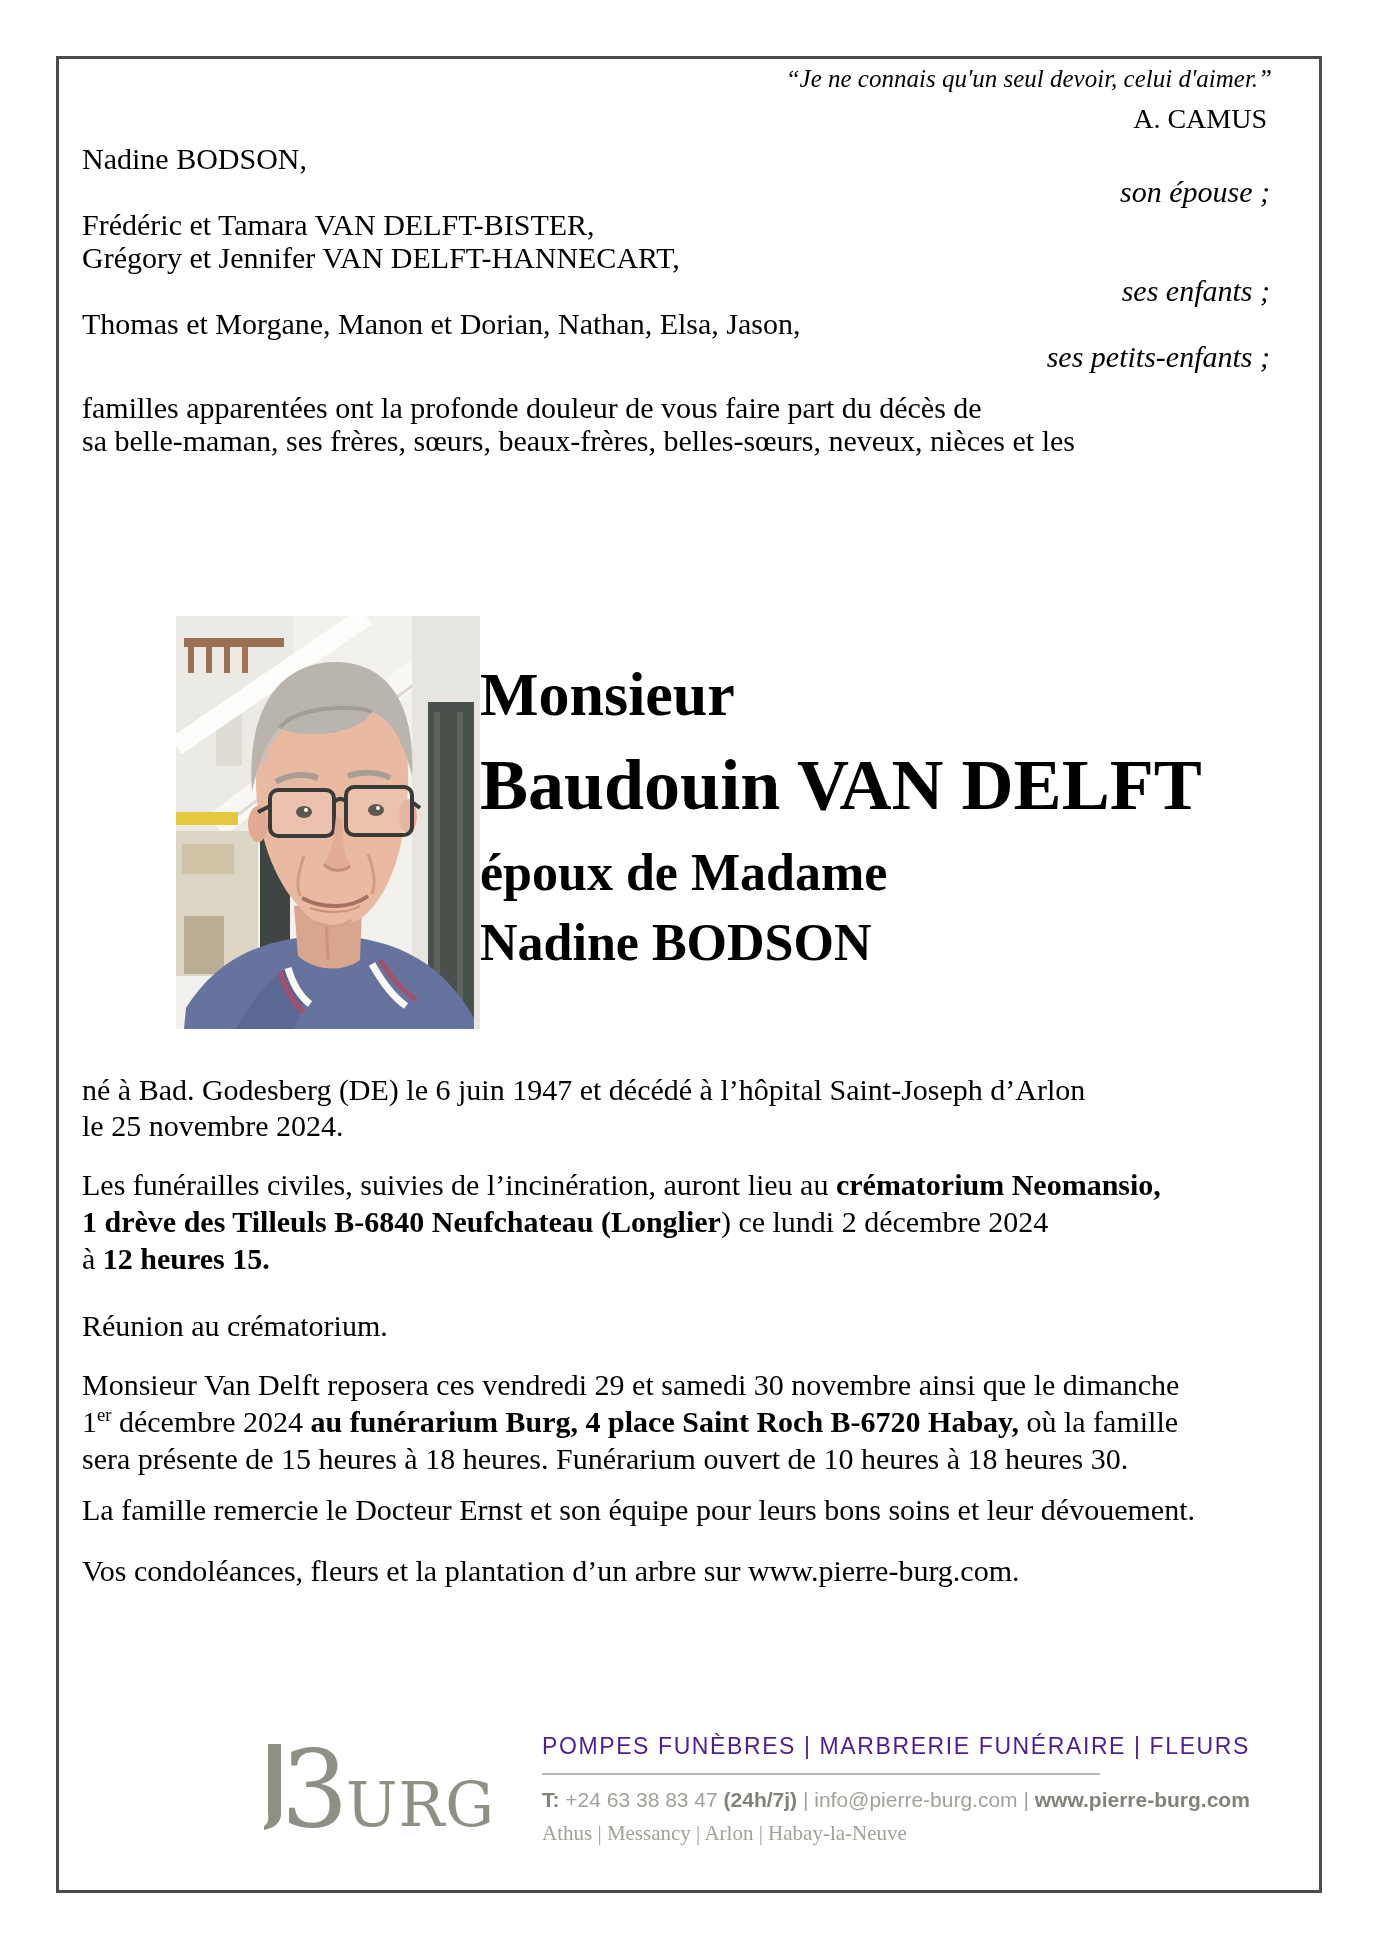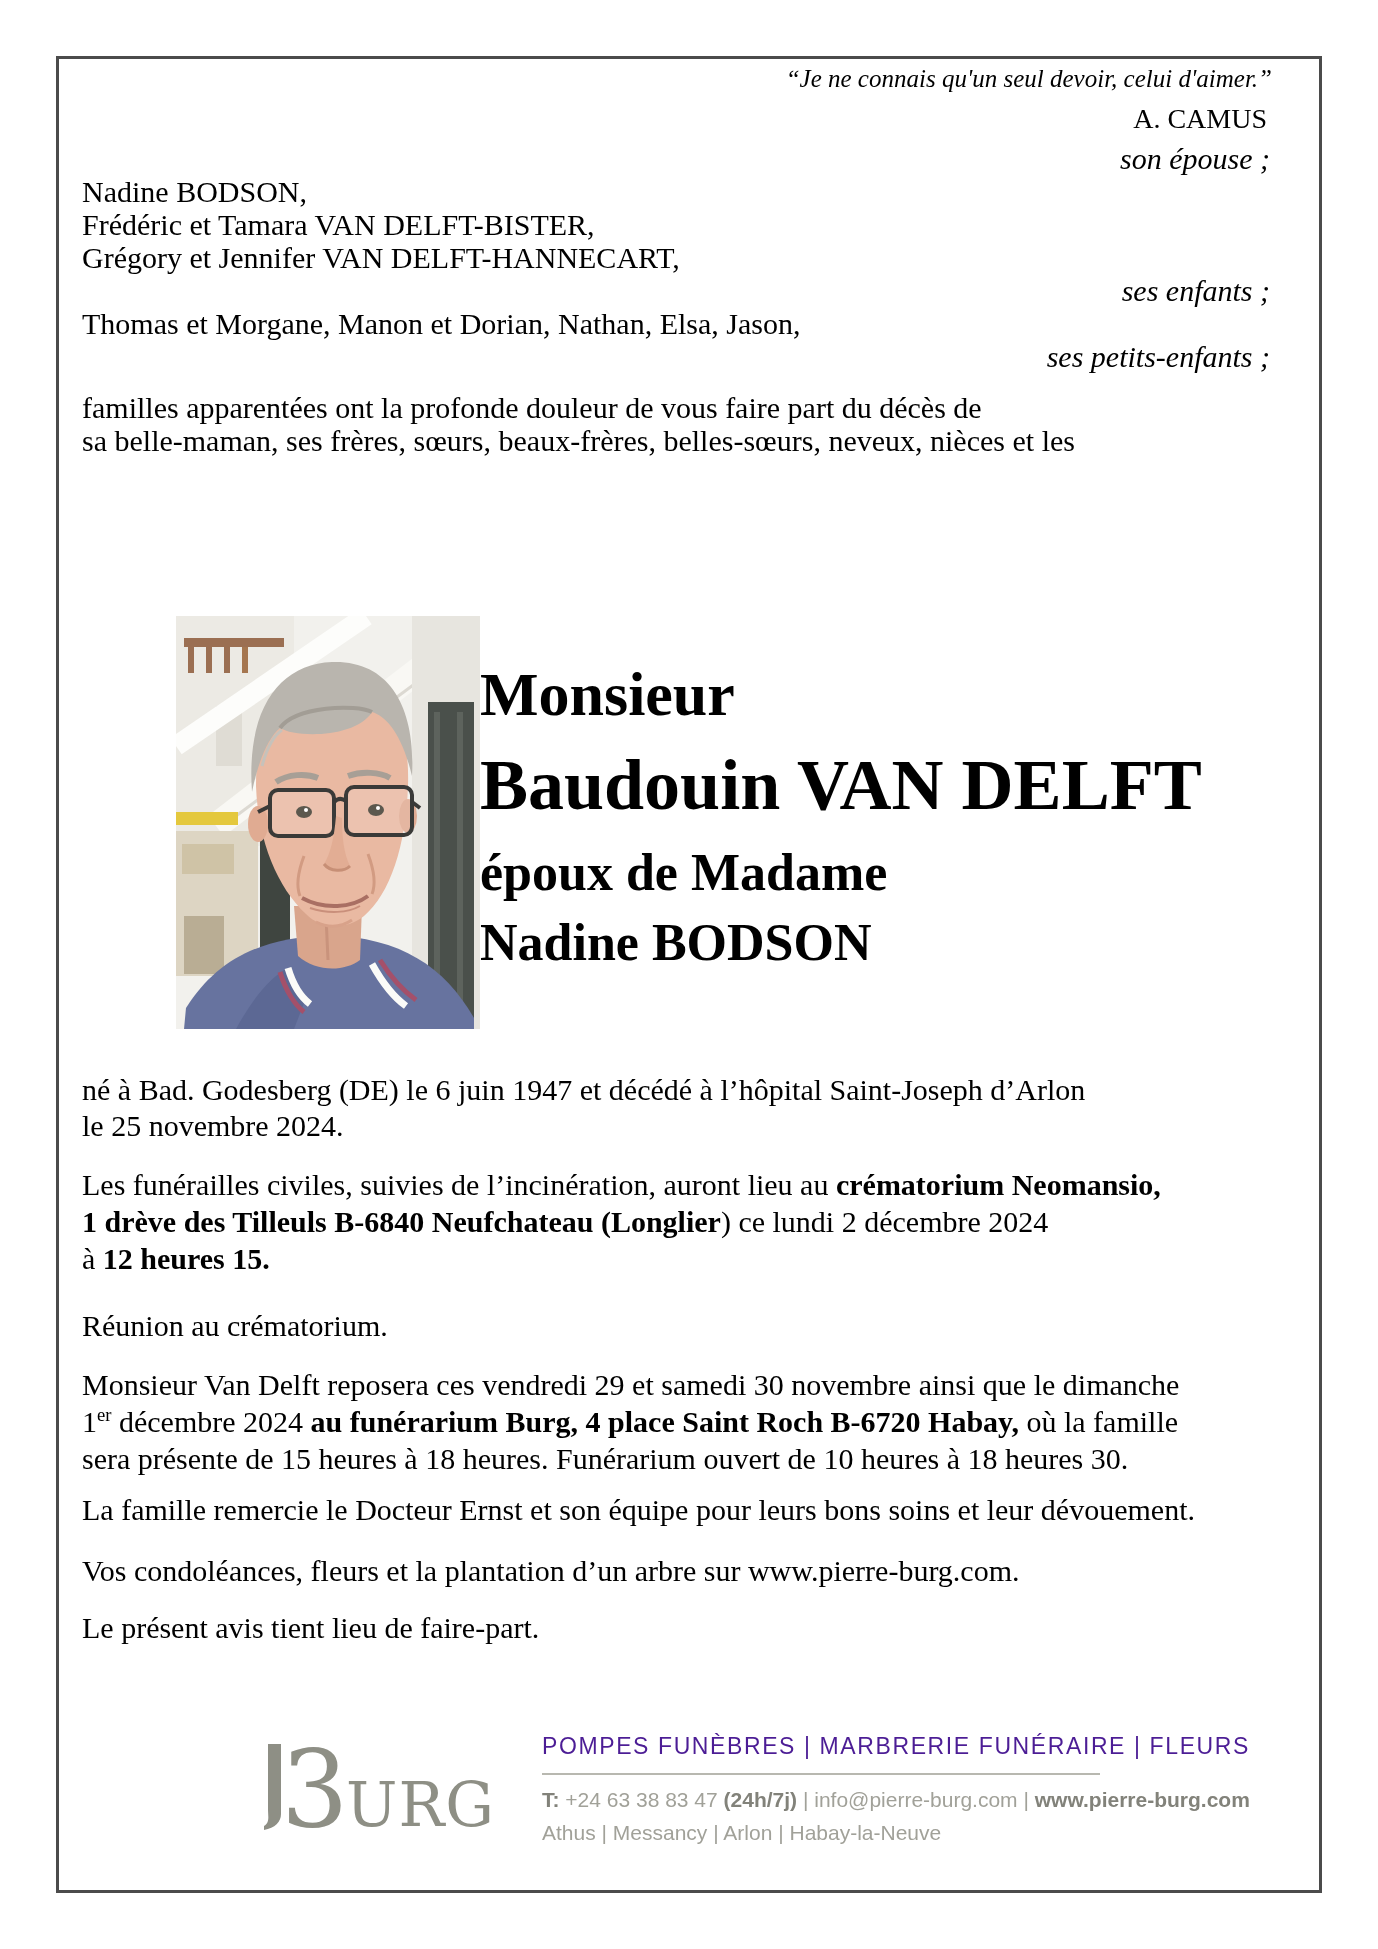--- a/index.html
+++ b/index.html
@@ -40,36 +40,36 @@
   .p7{top:1610px;}
   
   .footer{top:1732px;display:flex;align-items:flex-start;
           font-family:"Liberation Sans","DejaVu Sans",sans-serif;}
   .logo-svg{width:250px;height:100px;margin-left:172px;margin-top:6px;flex:0 0 auto;}
   .foot-right{margin-left:38px;width:558px;}
   .services{font-size:23px;letter-spacing:1.6px;color:#4c1d95;line-height:28px;white-space:nowrap;}
   .foot-rule{border:0;border-top:2px solid #b8b8b0;margin:13px 0 12px 0;}
   .contact{font-size:21px;color:#a1a199;line-height:26px;white-space:nowrap;}
   .contact .seg-b{font-weight:bold;color:#82827a;}
-  .cities{font-size:21px;color:#a1a199;line-height:26px;margin-top:7px;white-space:nowrap;}
+  .cities{font-size:21px;color:#a1a199;line-height:26px;margin-top:7px;white-space:nowrap;font-family:Liberation Serif, serif;}
 </style>
 </head>
 <body>
 
 <div class="page">
   <div class="frame"></div>
 
   <div class="abs quote-block">
     <div class="quote-text">“Je ne connais qu'un seul devoir, celui d'aimer.”</div>
     <div class="quote-author">A. CAMUS</div>
   </div>
 
   <div class="abs family">
+    <div class="line">Nadine BODSON,</div>
     <div class="line r-label">son épouse ;</div>
-    <div class="line">Nadine BODSON,</div>
     <div class="line">Frédéric et Tamara VAN DELFT-BISTER,</div>
     <div class="line">Grégory et Jennifer VAN DELFT-HANNECART,</div>
     <div class="line r-label">ses enfants ;</div>
     <div class="line">Thomas et Morgane, Manon et Dorian, Nathan, Elsa, Jason,</div>
     <div class="line r-label">ses petits-enfants ;</div>
     <div class="relatives">
       <div class="line">familles apparentées ont la profonde douleur de vous faire part du décès de</div>
       <div class="line">sa belle-maman, ses frères, sœurs, beaux-frères, belles-sœurs, neveux, nièces et les</div>
     </div>
   </div>
@@ -167,23 +167,20 @@
       <div class="line"><span>Monsieur Van Delft reposera ces vendredi 29 et samedi 30 novembre ainsi que le dimanche</span></div>
       <div class="line"><span>1</span><span class="seg-sup">er</span><span> décembre 2024 </span><span class="seg-b">au funérarium Burg, 4 place Saint Roch B-6720 Habay,</span><span> où la famille</span></div>
       <div class="line"><span>sera présente de 15 heures à 18 heures. Funérarium ouvert de 10 heures à 18 heures 30.</span></div>
     </div>
   <div class="abs para lh36 p6">
       <div class="line"><span>Vos condoléances, fleurs et la plantation d’un arbre sur www.pierre-burg.com.</span></div>
     </div>
   <div class="abs para lh36 p5">
       <div class="line"><span>La famille remercie le Docteur Ernst et son équipe pour leurs bons soins et leur dévouement.</span></div>
     </div>
-  <div class="abs para lh36 p7">
-      <div class="line"><span>Le présent avis tient lieu de faire-part.</span></div>
-    </div>
 
   <div class="abs footer">
     <svg class="logo-svg" viewBox="0 0 250 100" role="img">
       <g fill="#8e8f85">
         <path d="M14,6 L27,6 L27,76 C27,84 21,90 10,92 L10,88 C16,85 14,78 14,72 Z"></path>
         <text x="27" y="88" font-family="DejaVu Serif, Liberation Serif, serif" font-size="106">3</text>
         <text x="92" y="88" font-family="DejaVu Serif, Liberation Serif, serif" font-size="61" letter-spacing="1">URG</text>
       </g>
     </svg>
     <div class="foot-right">

